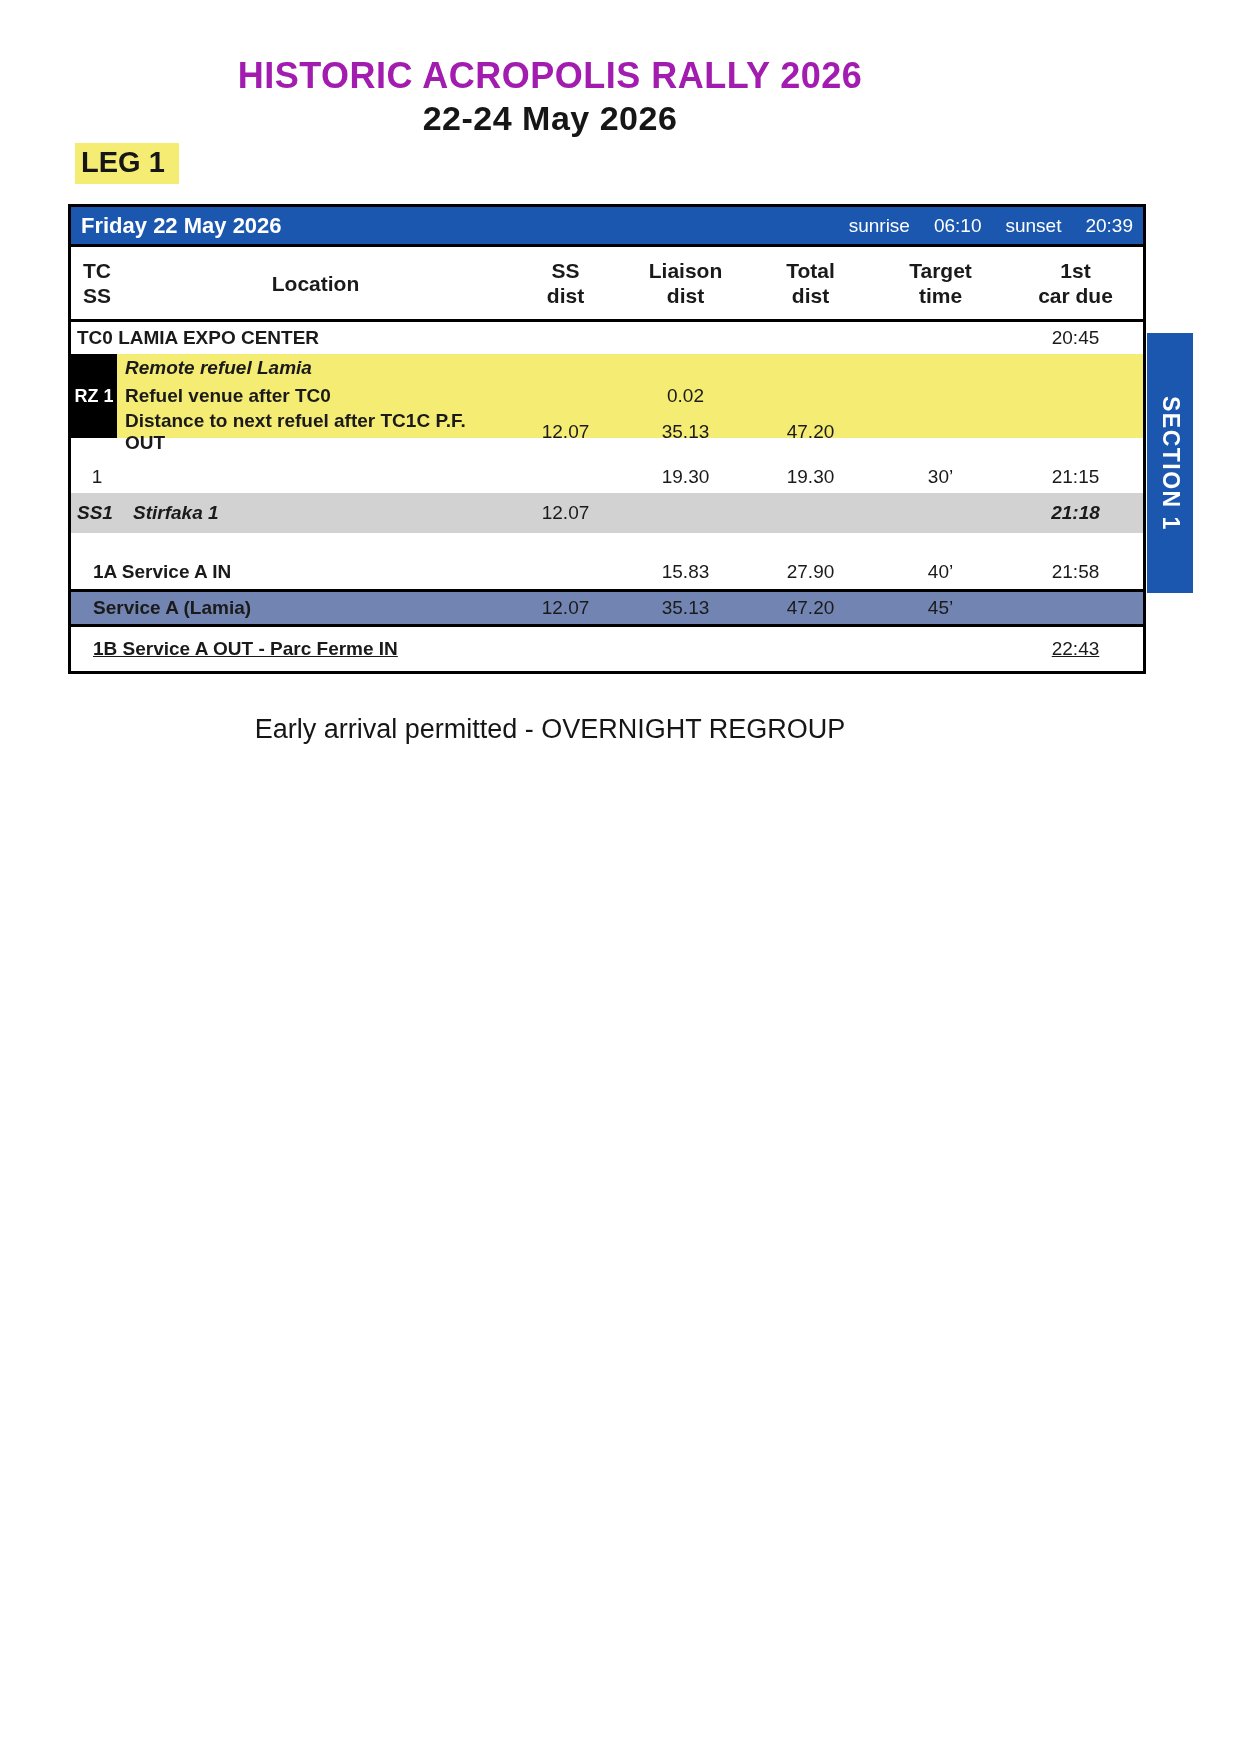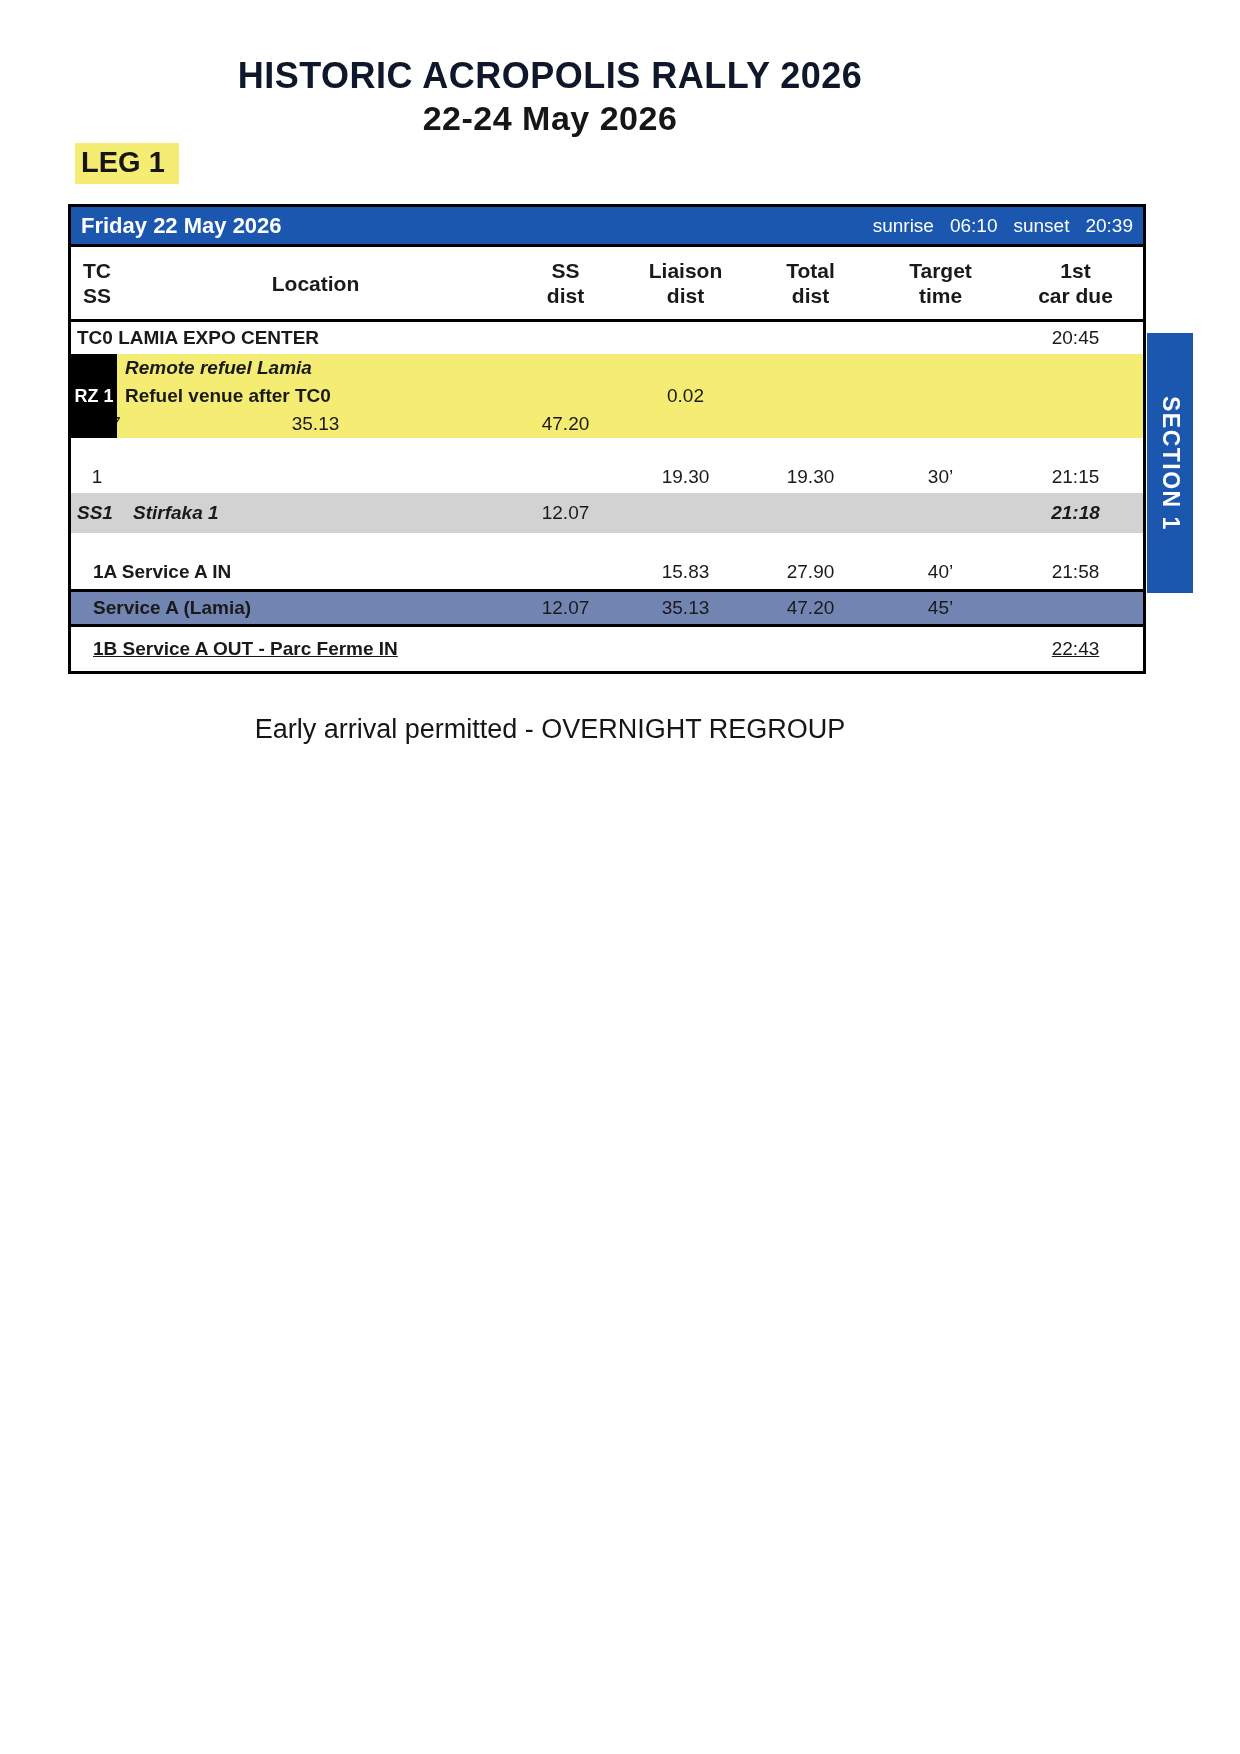--- a/index.html
+++ b/index.html
@@ -9,21 +9,21 @@
     font-family: "Liberation Sans", sans-serif;
     color: #1a1a1a;
     position: relative;
     overflow: hidden;
   }
 
   
   .title-wrap { width: 1100px; padding-top: 55px; text-align: center; }
   .main-title {
     font-size: 36px; font-weight: bold; letter-spacing: 0.5px;
-    line-height: 42px; color: #0f172a;
+    line-height: 42px; color: #a21caf;
   }
   .sub-title {
     font-size: 34px; font-weight: bold; letter-spacing: 0.5px;
     line-height: 42px; color: #161616;
   }
   .leg-badge {
     display: inline-block;
     margin: 4px 0 10px 75px;
     background: #f5ec74;
     padding: 3px 14px 5px 6px;
@@ -47,21 +47,21 @@
 
   .day-bar {
     height: 40px;
     background: #1b57ae;
     border-bottom: 3px solid #000;
     display: flex; align-items: center; justify-content: space-between;
     padding: 0 10px 0 10px;
     color: #fff;
   }
   .day-bar .date { font-size: 22px; font-weight: bold; }
-  .day-bar .sun { font-size: 19px; display: flex; gap: 16px; align-items: baseline; }
+  .day-bar .sun { font-size: 19px; display: flex; gap: 24px; align-items: baseline; }
 
   .head-row {
     height: 75px;
     border-bottom: 3px solid #000;
     font-size: 21px; font-weight: bold;
     align-items: center;
   }
   .head-row .hcell { text-align: center; line-height: 25px; }
 
   .row-tc0 { height: 32px; font-size: 19px; }
@@ -192,20 +192,21 @@
     </div>
     <div class="grid-row rz-line">
       <div class="lbl">Refuel venue after TC0</div>
       <div class="c"></div>
       <div class="c num">0.02</div>
       <div class="c"></div>
       <div class="c"></div>
       <div class="c"></div>
     </div>
     <div class="grid-row rz-line">
+      <div class="lbl">Distance to next refuel after TC1C P.F. OUT</div>
       <div class="c num">12.07</div>
       <div class="c num">35.13</div>
       <div class="c num">47.20</div>
       <div class="c"></div>
       <div class="c"></div>
     </div>
   </div>
 
   <div class="grid-row row-tc1">
     <div class="c">1</div>

